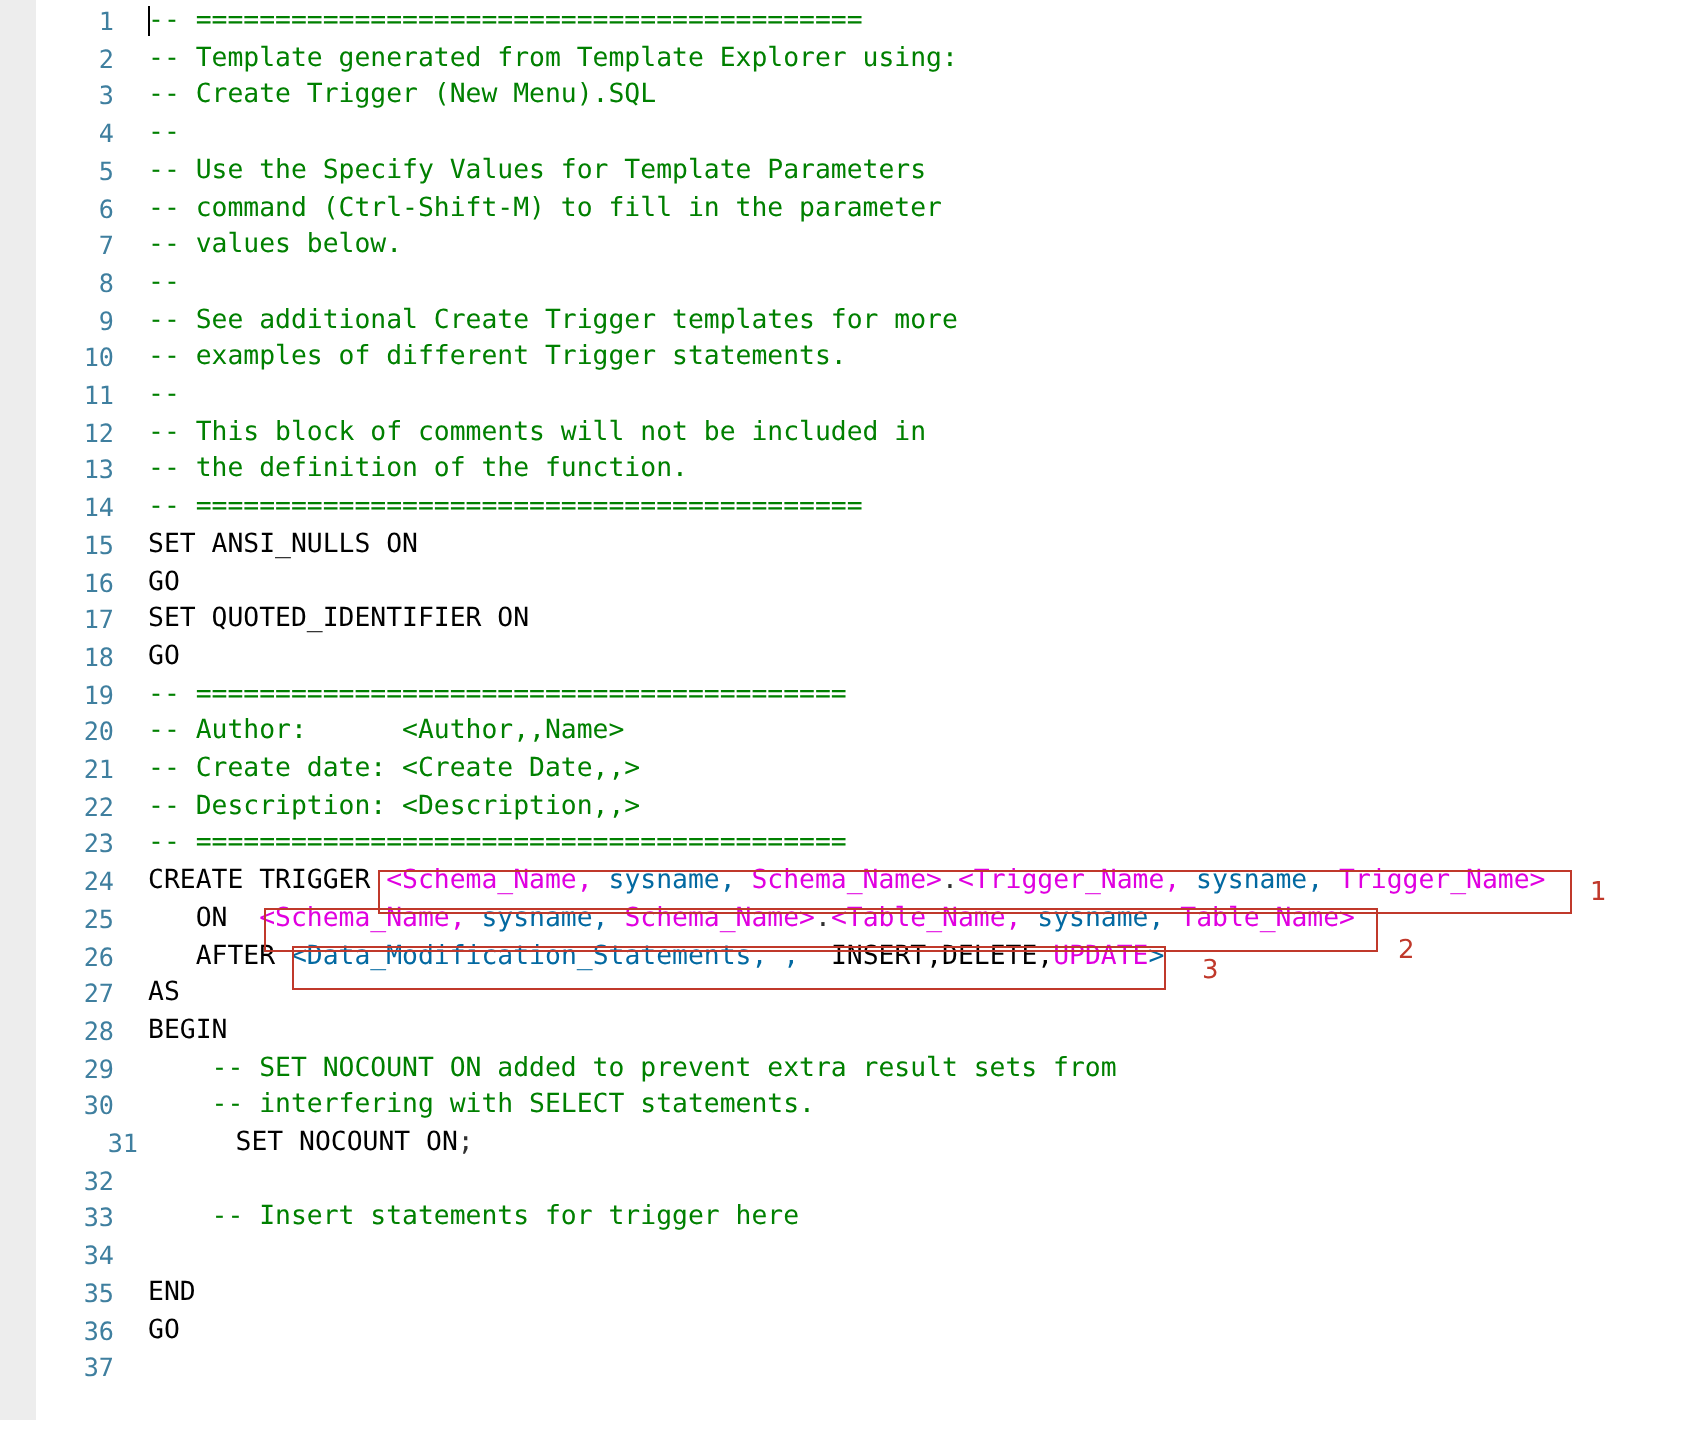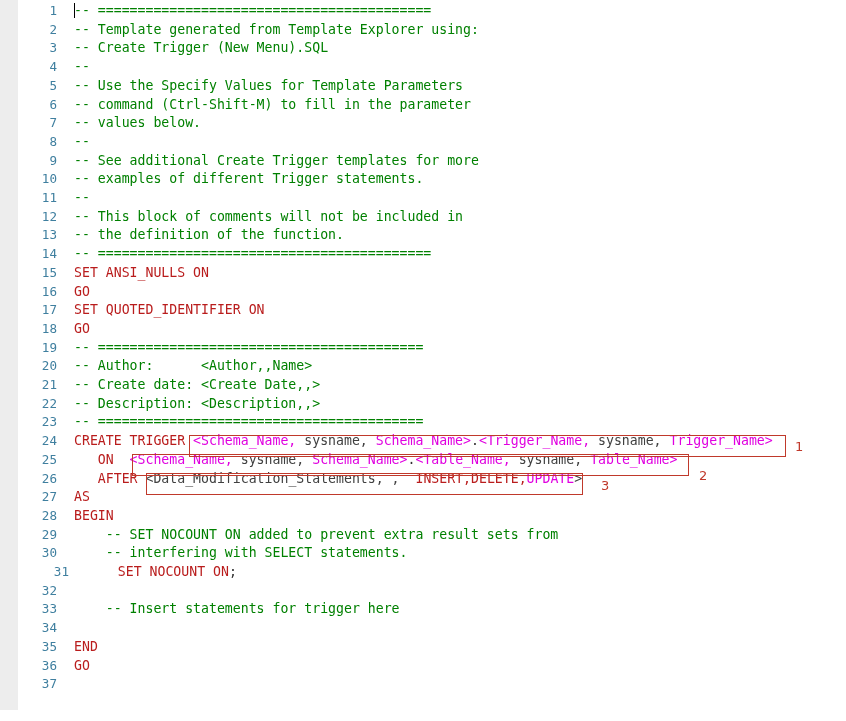--- a/index.html
+++ b/index.html
@@ -61,24 +61,24 @@
   }
 
   .code-text {
     position: absolute;
     left: 74px;
     white-space: pre;
   }
 
   
   .cmt   { color: #008000; }            
-  .kw    { color: #b91c1c; }            
+  .kw    { color: #000000; }            
   .plain { color: #000000; }
   .param { color: #e000e0; }            
-  .ptype { color: #404040; text-align: right; }
+  .ptype { color: #0369a1; text-align: right; }
   .punct { color: #303030; }
 
   
   #caret {
     position: absolute;
     left: 74px;
     top: 1px;
     width: 1px;
     height: 15px;
     background: #000000;

